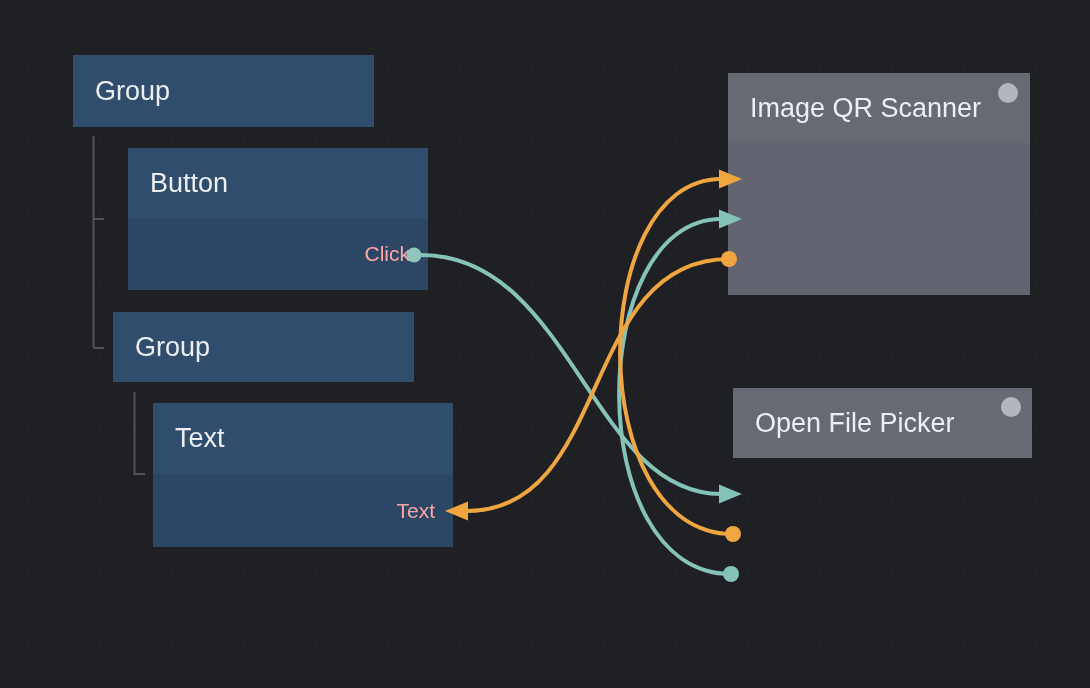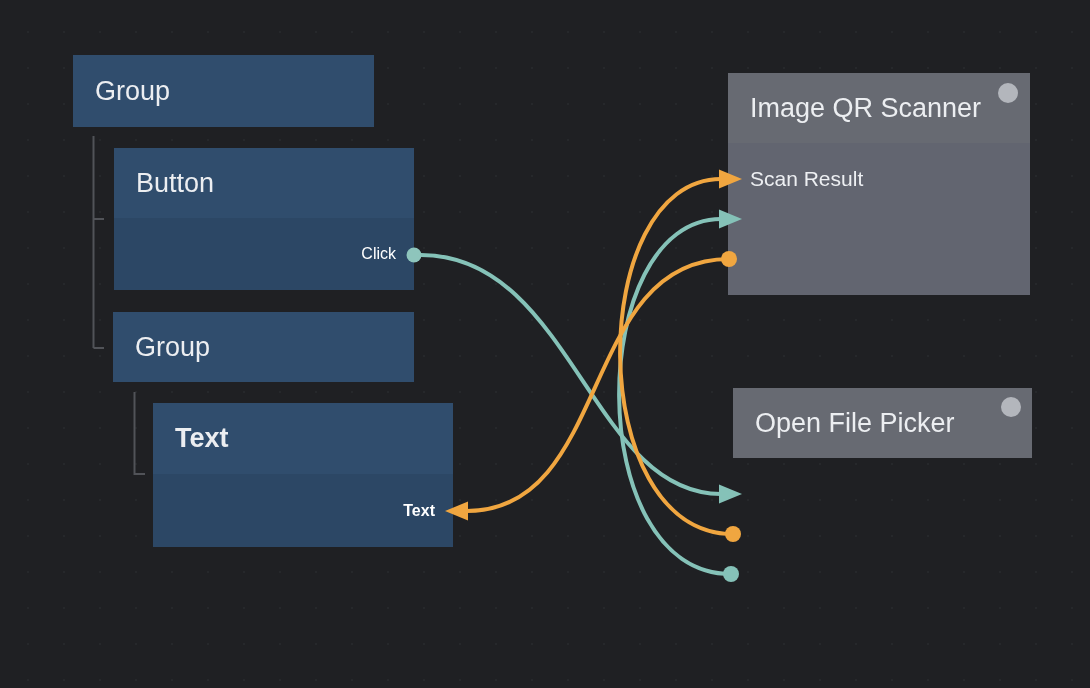--- a/index.html
+++ b/index.html
@@ -26,64 +26,61 @@
   .gray .hdr{background:#676a72;}
   .gray .bdy{background:#626570;}
   .port-row{
     height:40px;display:flex;align-items:center;
     padding-left:22px;font-size:21px;color:#edeff2;
   }
   .out-label{
     position:absolute;right:0;top:0;height:100%;width:100%;
     display:flex;align-items:center;justify-content:flex-end;
     padding-right:18px;box-sizing:border-box;
-    font-size:16px;color:#ffffff;
+    font-size:21px;color:#fca5a5;
   }
   .corner-dot{
     position:absolute;width:20px;height:20px;border-radius:50%;
     background:#b3b6bc;
   }
   svg.edges{position:absolute;left:0;top:0;pointer-events:none;}
 </style>
 </head>
 <body>
 
 <div class="canvas">
 
   <div class="node blue" style="left:73px;top:55px;width:301px;height:72px;">
     <div class="hdr" style="height:72px;">Group</div>
   </div>
 
-  <div class="node blue" style="left:114px;top:148px;width:300px;height:142px;">
+  <div class="node blue" style="left:128px;top:148px;width:300px;height:142px;">
     <div class="hdr" style="height:70px;">Button</div>
     <div class="bdy" style="height:72px;">
       <div class="out-label">Click</div>
     </div>
   </div>
 
   <div class="node blue" style="left:113px;top:312px;width:301px;height:70px;">
     <div class="hdr" style="height:70px;">Group</div>
   </div>
 
-  <div class="node blue" style="left:153px;top:403px;width:300px;height:160px;font-weight:bold;">
+  <div class="node blue" style="left:153px;top:403px;width:300px;height:160px;">
     <div class="hdr" style="height:71px;">Text</div>
     <div class="bdy" style="height:73px;">
       <div class="out-label">Text</div>
     </div>
   </div>
 
   <div class="node gray" style="left:728px;top:73px;width:302px;height:160px;">
     <div class="hdr" style="height:70px;">
       <span>Image QR Scanner</span>
       <span class="corner-dot" style="left:270px;top:10px;"></span>
     </div>
     <div class="bdy" style="height:152px;padding-top:16px;">
-      <div class="port-row">
-          <span>Scan Result</span>
-        </div>
     </div>
   </div>
 
   <div class="node gray" style="left:733px;top:388px;width:299px;height:223px;">
     <div class="hdr" style="height:70px;">
       <span>Open File Picker</span>
       <span class="corner-dot" style="left:268px;top:9px;"></span>
     </div>
   </div>
 

